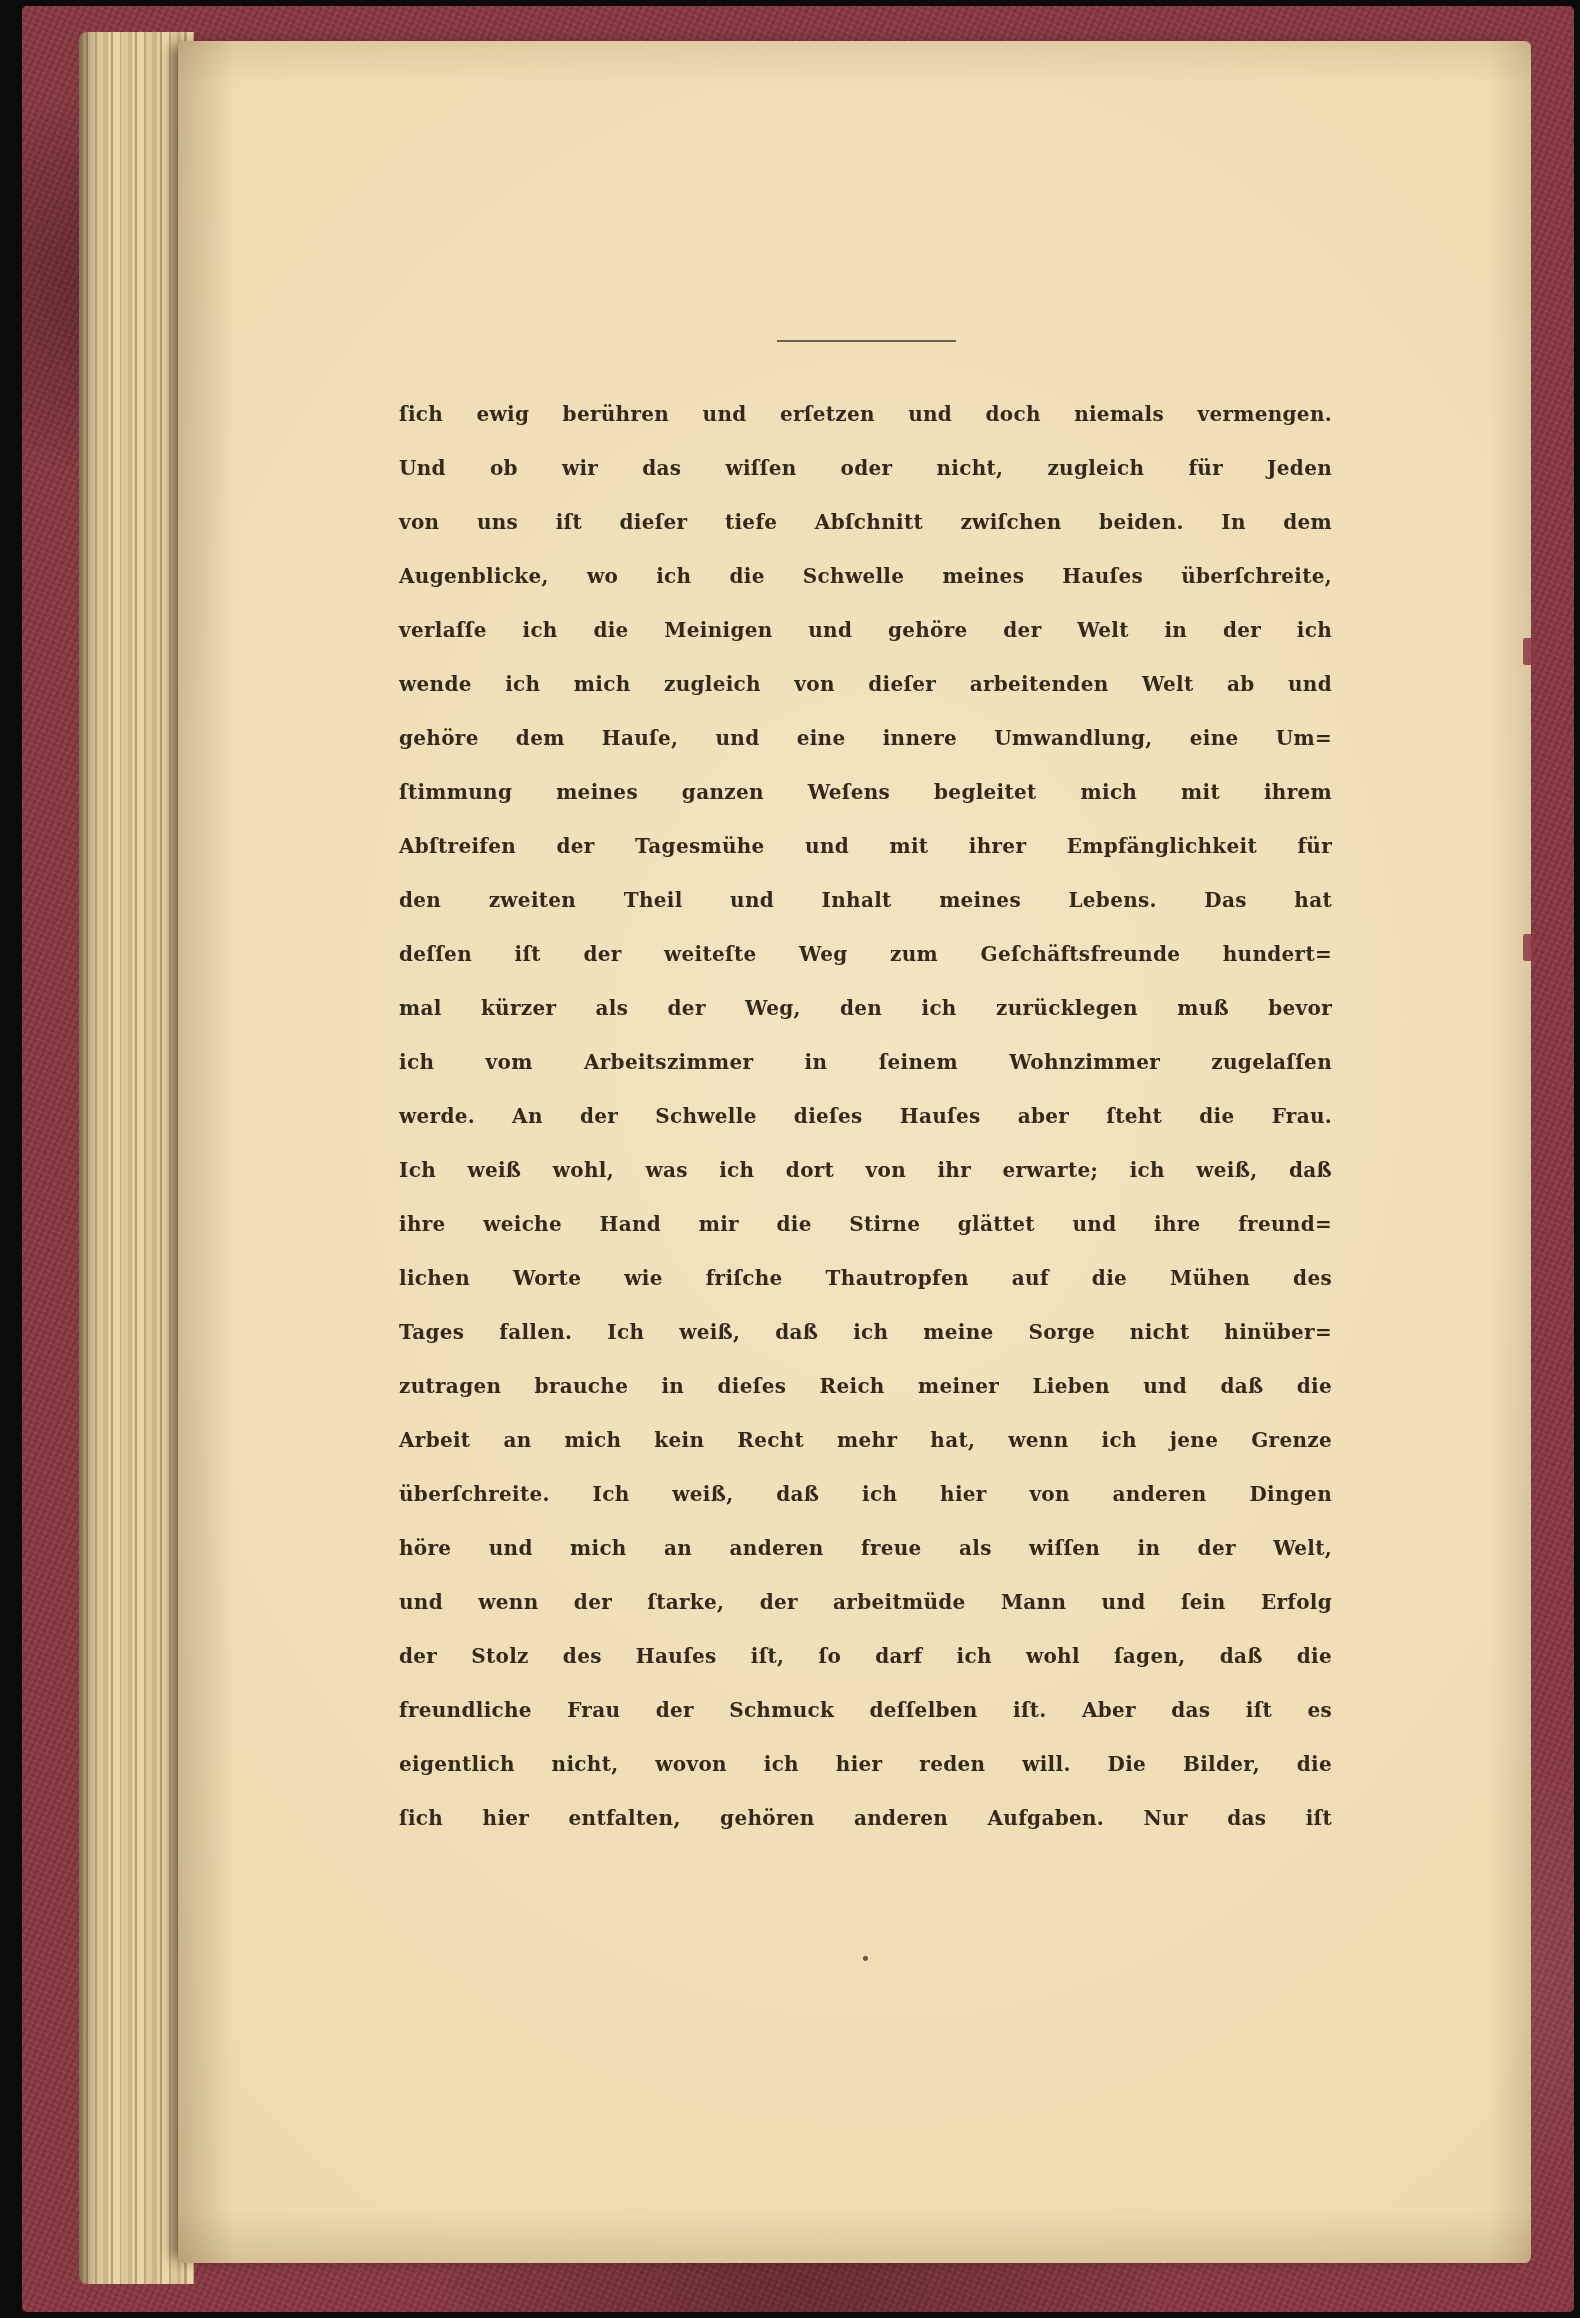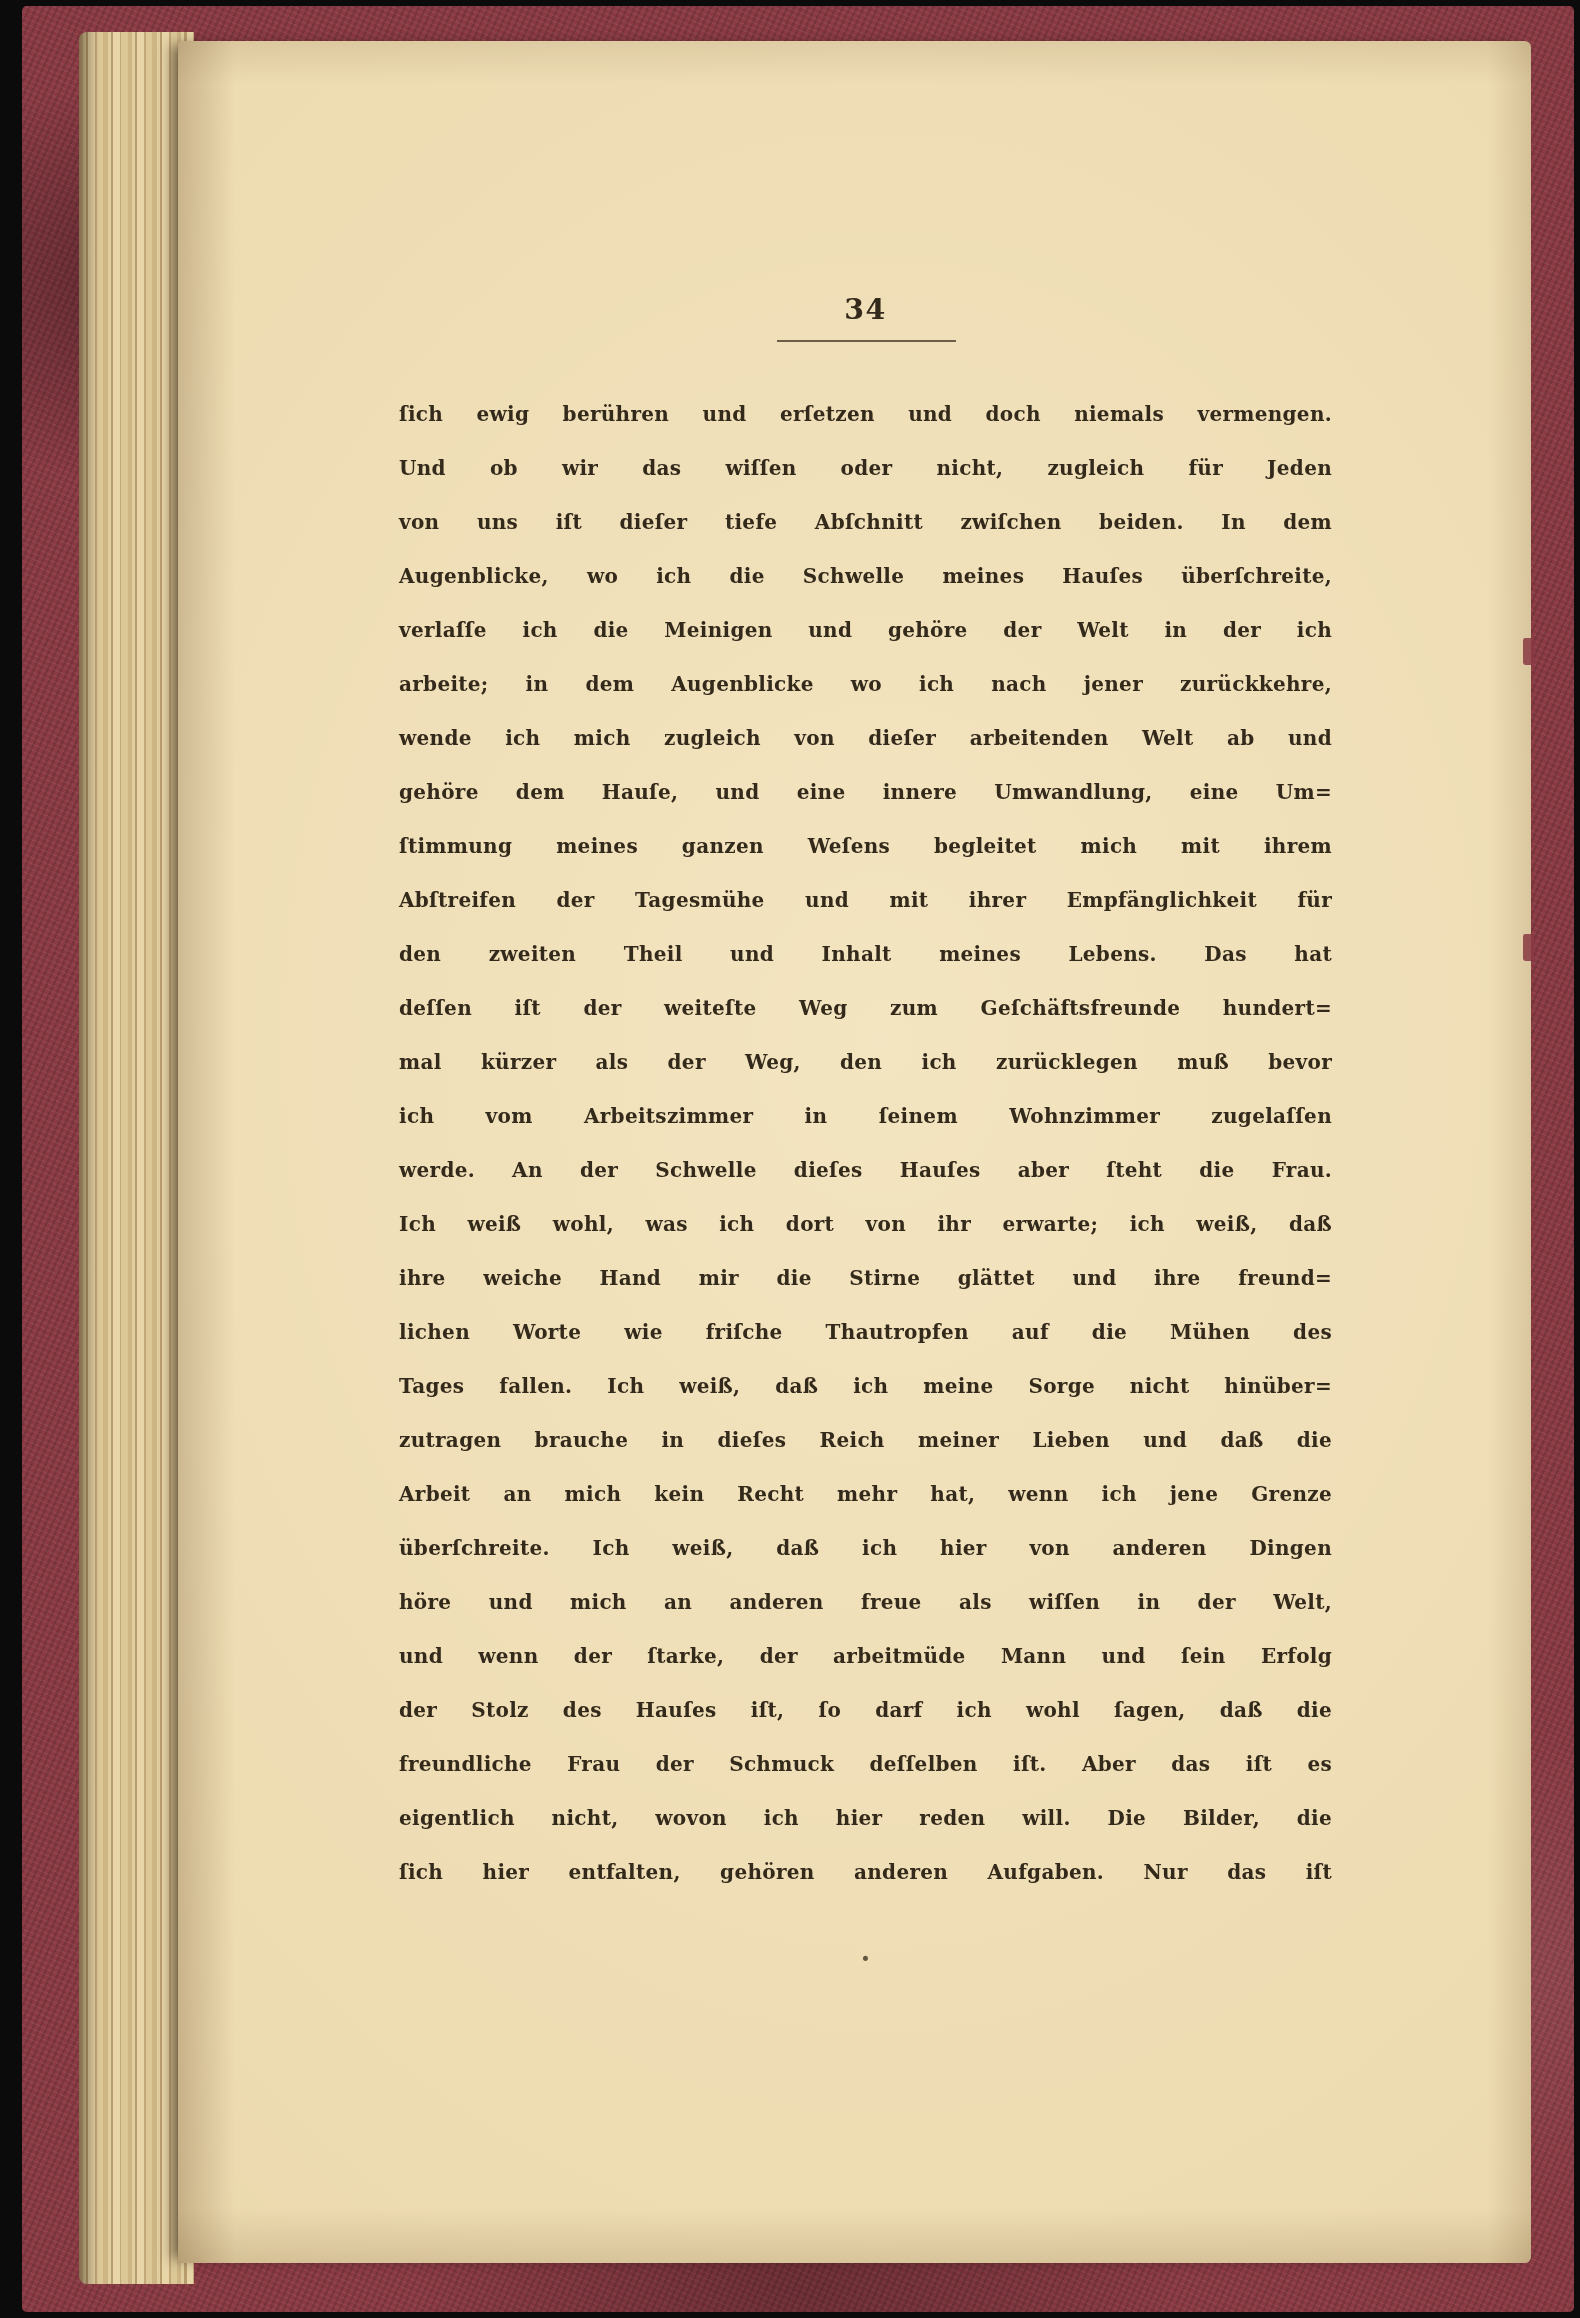--- a/index.html
+++ b/index.html
@@ -123,29 +123,27 @@
 </head>
 <body>
 
 <div class="stage">
   <div class="cover"></div>
   <div class="page-edges"></div>
   <div class="page">
     <div class="cover-glimpse g1"></div>
     <div class="cover-glimpse g2"></div>
     <div class="content">
-      <div class="page-number">34</div>
       <div class="number-rule"></div>
       <div class="text-block">
           <div class="text-line">ſich ewig berühren und erſetzen und doch niemals vermengen.</div>
           <div class="text-line">Und ob wir das wiſſen oder nicht, zugleich für Jeden</div>
           <div class="text-line">von uns iſt dieſer tiefe Abſchnitt zwiſchen beiden. In dem</div>
           <div class="text-line">Augenblicke, wo ich die Schwelle meines Hauſes überſchreite,</div>
           <div class="text-line">verlaſſe ich die Meinigen und gehöre der Welt in der ich</div>
-          <div class="text-line">arbeite; in dem Augenblicke wo ich nach jener zurückkehre,</div>
           <div class="text-line">wende ich mich zugleich von dieſer arbeitenden Welt ab und</div>
           <div class="text-line">gehöre dem Hauſe, und eine innere Umwandlung, eine Um=</div>
           <div class="text-line">ſtimmung meines ganzen Weſens begleitet mich mit ihrem</div>
           <div class="text-line">Abſtreifen der Tagesmühe und mit ihrer Empfänglichkeit für</div>
           <div class="text-line">den zweiten Theil und Inhalt meines Lebens. Das hat</div>
           <div class="text-line">deſſen iſt der weiteſte Weg zum Geſchäftsfreunde hundert=</div>
           <div class="text-line">mal kürzer als der Weg, den ich zurücklegen muß bevor</div>
           <div class="text-line">ich vom Arbeitszimmer in ſeinem Wohnzimmer zugelaſſen</div>
           <div class="text-line">werde. An der Schwelle dieſes Hauſes aber ſteht die Frau.</div>
           <div class="text-line">Ich weiß wohl, was ich dort von ihr erwarte; ich weiß, daß</div>

